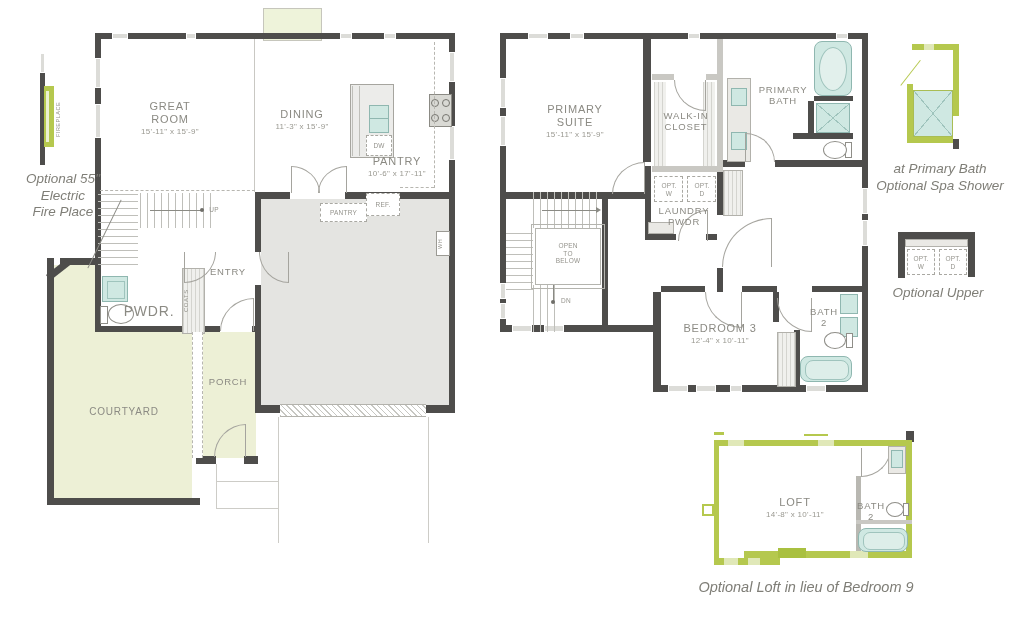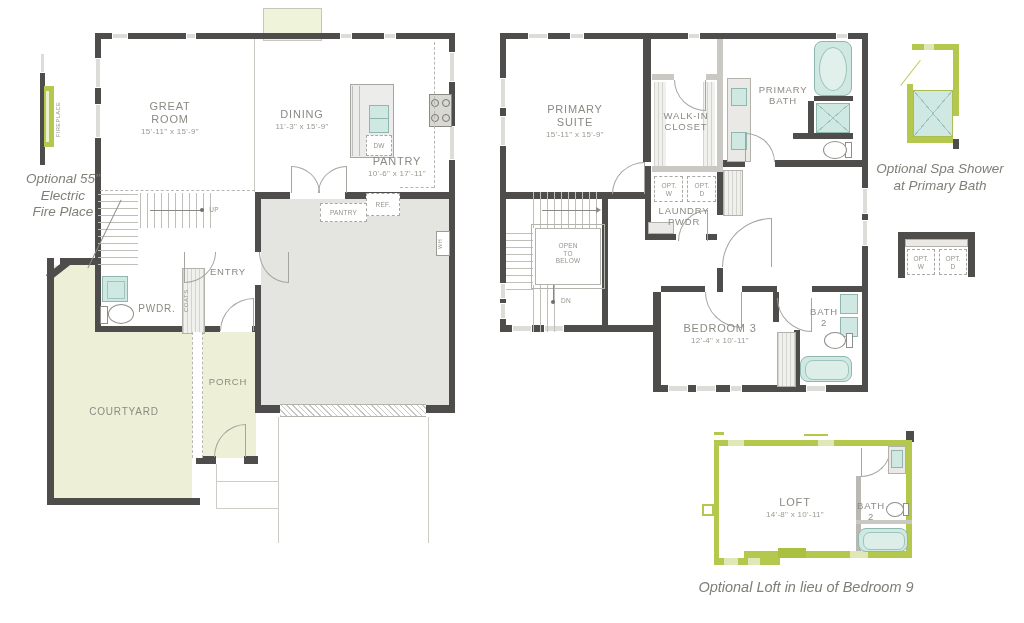--- a/index.html
+++ b/index.html
@@ -149,21 +149,21 @@
     </div>
     <div class="lbl" style="left:260px;top:108px;width:84px">
       <div class="rn">DINING</div>
       <div class="rd">11'-3" x 15'-9"</div>
     </div>
     <div class="lbl" style="left:354px;top:155px;width:86px">
       <div class="rn">PANTRY</div>
       <div class="rd">10'-6" x 17'-11"</div>
     </div>
     <div class="lbl rn2" style="left:200px;top:266px;width:56px">ENTRY</div>
-    <div class="lbl" style="left:128px;top:303px;width:58px;font-size:10px">PWDR.</div>
+    <div class="lbl" style="left:120px;top:303px;width:58px;font-size:14px">PWDR.</div>
     <div class="lbl rn2" style="left:200px;top:376px;width:56px">PORCH</div>
     <div class="lbl" style="left:72px;top:406px;width:104px;font-size:10px">COURTYARD</div>
   </div>
 
   <div class="grp">
     <div class="win" style="left:40px;top:53px;width:5px;height:20px"></div>
     <div class="w" style="left:40px;top:73px;width:5px;height:92px"></div>
     <div class="gwall" style="left:44px;top:86px;width:10px;height:61px"></div>
     <div class="abs" style="left:46px;top:91px;width:3px;height:51px;background:rgba(255,255,255,.75)"></div>
     <div class="vtext" style="left:55px;top:90px;width:8px;height:58px;position:absolute;font-size:5.5px">FIREPLACE</div>
@@ -289,37 +289,38 @@
   <div class="grp">
     <div class="gwall" style="left:912px;top:44px;width:47px;height:6px"></div>
     <div class="gwin" style="left:924px;top:44px;width:10px;height:6px"></div>
     <div class="gwall" style="left:953px;top:44px;width:6px;height:72px"></div>
     <div class="gwall" style="left:907px;top:84px;width:6px;height:59px"></div>
     <div class="gwall" style="left:907px;top:137px;width:46px;height:6px"></div>
     <div class="abs" style="left:920px;top:60px;width:1px;height:32px;background:#b5c84e;transform:rotate(38deg);transform-origin:top left"></div>
     <div class="xbox" style="left:913px;top:90px;width:40px;height:47px;border-color:#a9bd54"></div>
     <div class="w" style="left:953px;top:139px;width:6px;height:10px"></div>
     <div class="caption" style="left:860px;top:161px;width:160px">
+      <div>at Primary Bath</div>
       <div>Optional Spa Shower</div>
-      <div>at Primary Bath</div>
     </div>
   </div>
 
   <div class="grp">
     <div class="w" style="left:898px;top:232px;width:77px;height:7px"></div>
     <div class="w" style="left:898px;top:232px;width:7px;height:46px"></div>
     <div class="w" style="left:968px;top:239px;width:7px;height:38px"></div>
     <div class="vanity" style="left:905px;top:239px;width:63px;height:8px"></div>
     <div class="dashbox" style="left:907px;top:249px;width:28px;height:26px">
       <div class="tiny" style="margin-top:5px;width:20px;margin-left:3px">OPT. W</div>
     </div>
     <div class="dashbox" style="left:939px;top:249px;width:28px;height:26px">
       <div class="tiny" style="margin-top:5px;width:20px;margin-left:3px">OPT. D</div>
     </div>
     <div class="caption" style="left:856px;top:285px;width:164px">
+      <div>Optional Upper</div>
     </div>
   </div>
 
   <div class="grp">
     <div class="gwall" style="left:714px;top:432px;width:10px;height:3px"></div>
     <div class="gwall" style="left:804px;top:434px;width:24px;height:2px"></div>
     <div class="gwall" style="left:716px;top:440px;width:196px;height:6px"></div>
     <div class="gwin" style="left:728px;top:440px;width:16px;height:6px"></div>
     <div class="gwin" style="left:818px;top:440px;width:16px;height:6px"></div>
     <div class="w" style="left:906px;top:431px;width:8px;height:11px"></div>

